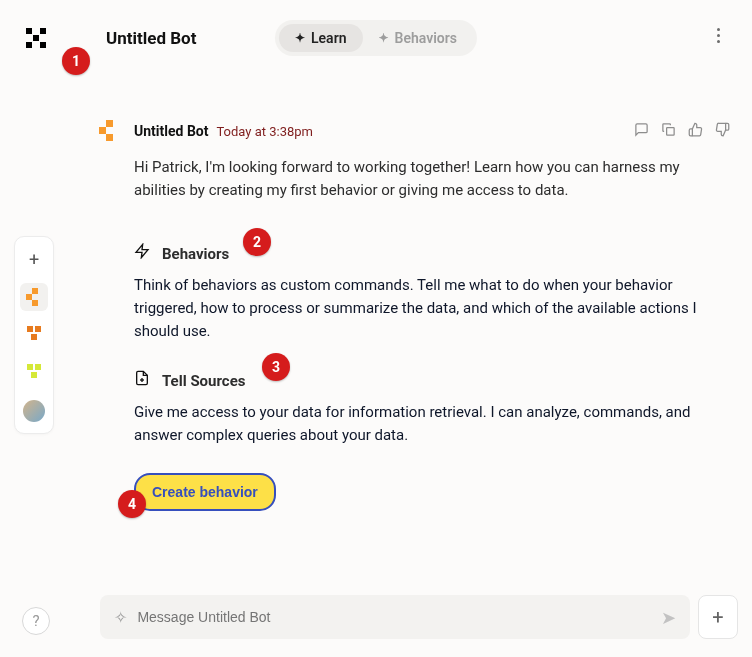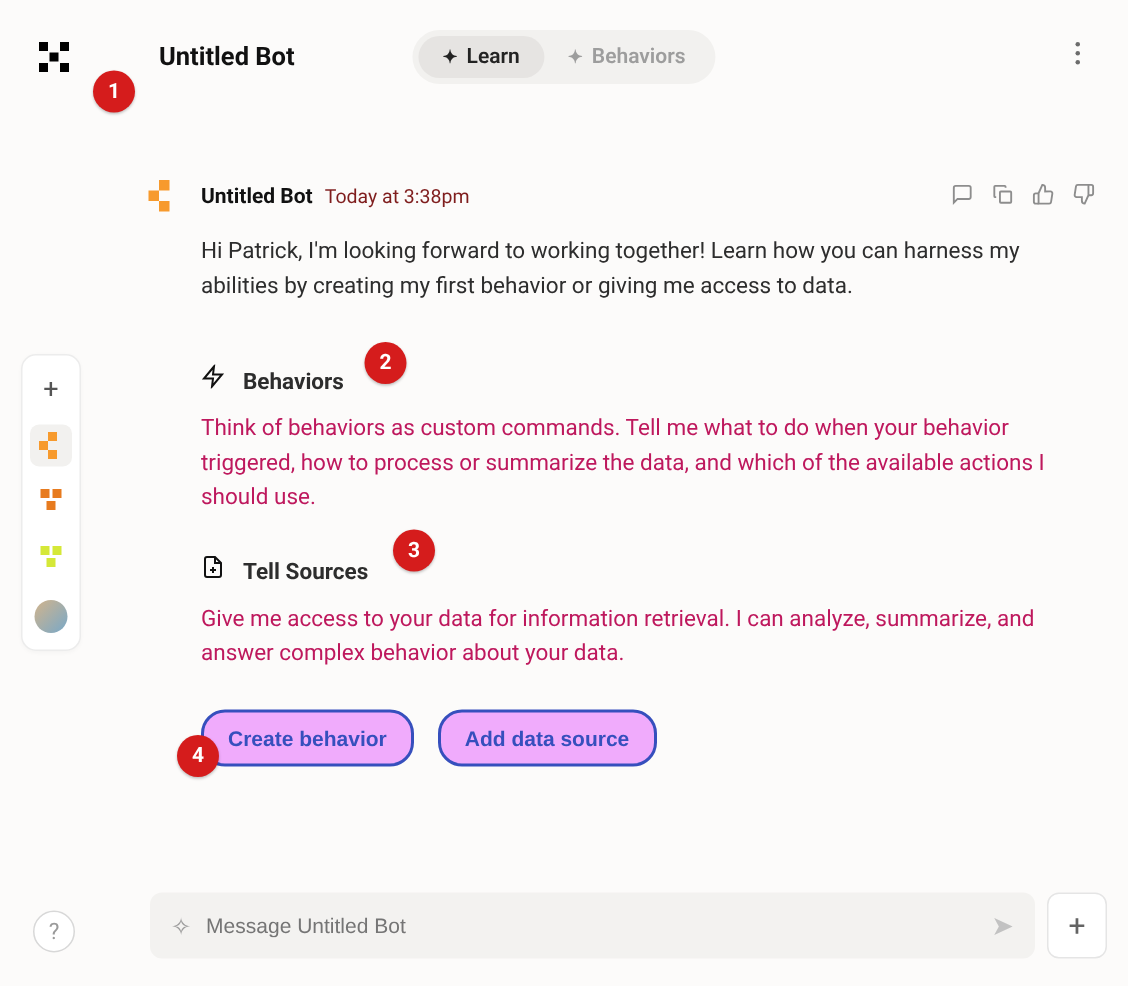--- a/index.html
+++ b/index.html
@@ -42,24 +42,24 @@
     .botname{ font-weight:700; font-size:14px; }
     .time { font-size:13px; color:#7f1d1d; margin-left:8px; }
     .msgactions{ margin-left:auto; display:flex; gap:12px; color:#8d8d8d; }
     .msgactions span{ cursor:pointer; font-size:14px; }
 
     .msgbody { margin-left:36px; margin-top:14px; font-size:15px; line-height:1.55; color:#2d2d2d; }
     .para { margin-bottom:40px; }
 
     .sect-title { display:flex; align-items:flex-start; gap:12px; font-weight:700; font-size:15px; margin-bottom:8px; }
     .sect-title svg, .sect-title .ficon { width:16px; height:16px; }
-    .sect-text { font-size:15px; line-height:1.55; color:#be185d; margin-bottom:26px; }
+    .sect-text { font-size:15px; line-height:1.55; color:#0f172a; margin-bottom:26px; }
 
     .btnrow { display:flex; gap:16px; }
-    .obtn { border:2px solid #364fbd; color:#364fbd; font-weight:700; font-size:14px; padding:9px 16px; border-radius:16px; background:#f0abfc; cursor:pointer;}
+    .obtn { border:2px solid #364fbd; color:#364fbd; font-weight:700; font-size:14px; padding:9px 16px; border-radius:16px; background:#fde047; cursor:pointer;}
 
     
     .badge { position:absolute; width:28px; height:28px; background:#d51c1c; color:#fff; border-radius:50%; display:flex; align-items:center; justify-content:center; font-weight:700; font-size:14px; box-shadow:0 1px 2px rgba(0,0,0,.25);}
 
     
     .composer { position:absolute; left:100px; right:62px; bottom:18px; height:44px; background:#f3f2f0; border-radius:8px; display:flex; align-items:center; padding:0 14px; color:#9c9c9c; }
     .composer input { flex:1; border:none; background:transparent; font-size:14px; outline:none; color:#333; }
     .composer .send { color:#c2c2c2; font-size:18px; }
     .addbtn { position:absolute; right:14px; bottom:18px; width:40px; height:44px; background:#fff; border:1px solid #e5e5e5; border-radius:8px; display:flex; align-items:center; justify-content:center; font-size:20px; color:#646464; cursor:pointer;}
     .help { position:absolute; left:22px; bottom:22px; width:28px; height:28px; border:1px solid #d8d8d8; border-radius:50%; display:flex; align-items:center; justify-content:center; color:#9a9a9a; font-size:15px; cursor:pointer; background:#fff;}
@@ -173,25 +173,24 @@
 
     <div class="sect-title">
       <svg viewBox="0 0 24 24" fill="none" stroke="#111" stroke-width="2">
           <path d="M14 2H6a2 2 0 0 0-2 2v16a2 2 0 0 0 2 2h12a2 2 0 0 0 2-2V8z"></path>
           <polyline points="14 2 14 8 20 8"></polyline>
           <line x1="12" y1="18" x2="12" y2="12"></line>
           <line x1="9" y1="15" x2="15" y2="15"></line>
         </svg>
       <span>Tell Sources</span>
     </div>
-    <div class="sect-text">Give me access to your data for information retrieval. I can analyze, summarize, and answer complex behavior about your data.</div>
+    <div class="sect-text">Give me access to your data for information retrieval. I can analyze, commands, and answer complex queries about your data.</div>
 
     <div class="btnrow">
       <button class="obtn">Create behavior</button>
-      <button class="obtn">Add data source</button>
     </div>
   </div>
 </div>
 
 <div class="badge" style="left:62px;  top:47px;">1</div>
 <div class="badge" style="left:243px; top:228px;">2</div>
 <div class="badge" style="left:262px; top:353px;">3</div>
 <div class="badge" style="left:118px; top:490px;">4</div>
 
 <div class="composer">

